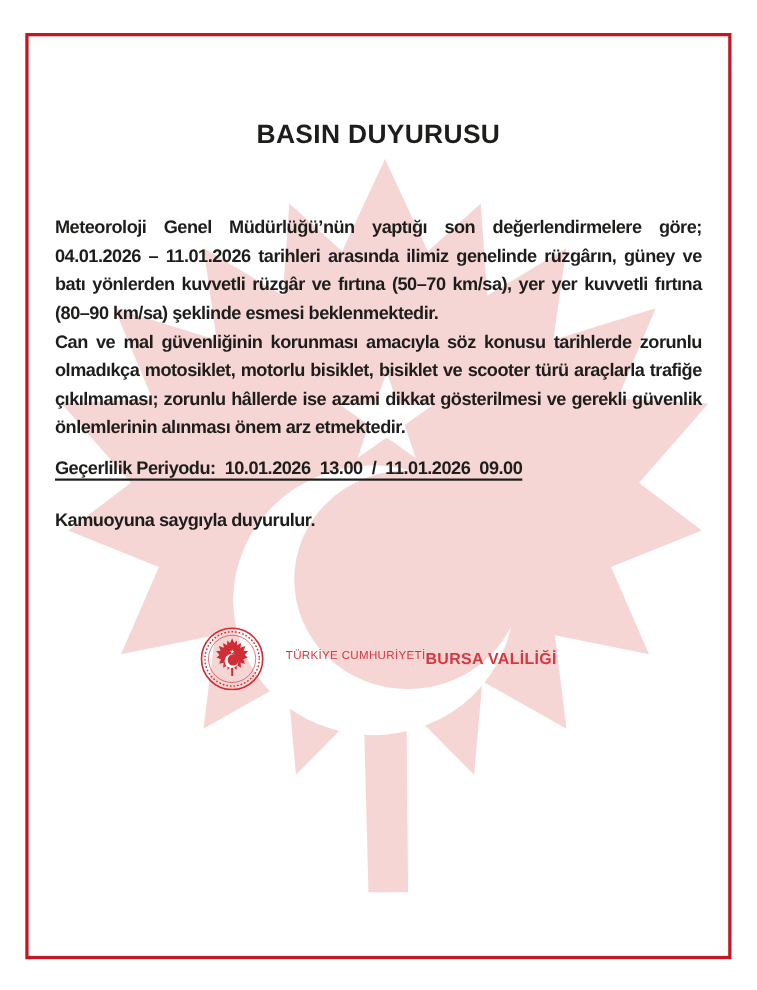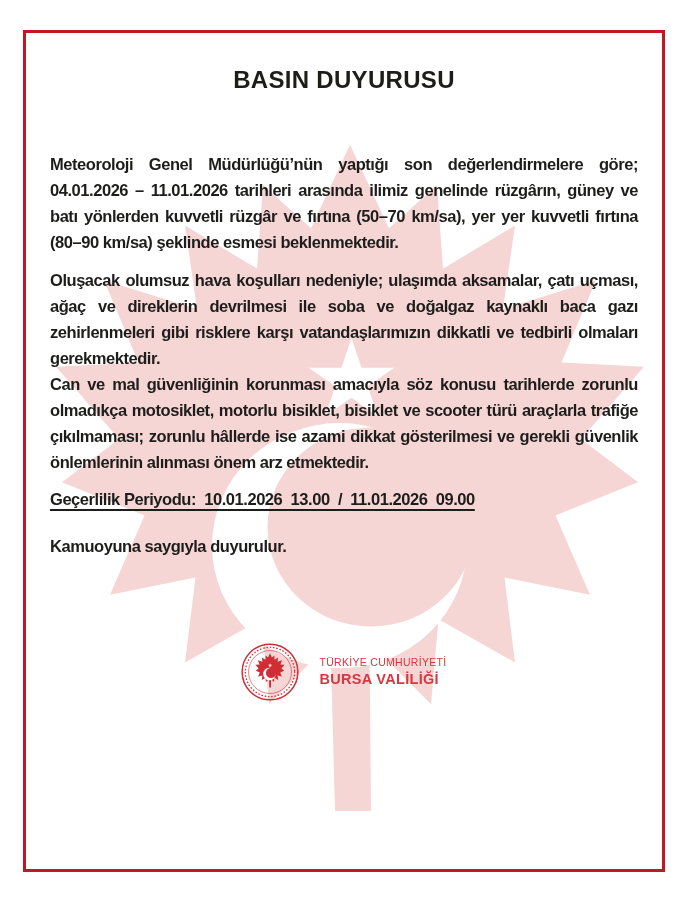--- a/index.html
+++ b/index.html
@@ -27,21 +27,21 @@
     --leaf:var(--watermark-pink);
     --cut:var(--paper-white);
   }
   .emblem{
     width:58px;height:58px;flex:0 0 auto;
     --leaf:var(--emblem-red);
     --cut:var(--paper-white);
   }
   .content{position:absolute;left:50px;top:0;width:588px;}
   .title{
-    margin:65px 0 0;font-size:24px;font-weight:700;text-align:center;
+    margin:108px 0 0;font-size:24px;font-weight:700;text-align:center;
     letter-spacing:.3px;line-height:30px;
   }
   .body-p{
     margin:0;font-size:16.5px;font-weight:700;line-height:26px;
     text-align:justify;letter-spacing:-.45px;
   }
   .p1{margin-top:56px;}
   .p2{margin-top:12px;}
   .p3{margin-top:0;}
   .validity{
@@ -51,21 +51,21 @@
     text-decoration-thickness:2px;
     text-underline-offset:4px;
   }
   .closing{
     margin:21px 0 16px;font-size:16.5px;font-weight:700;line-height:26px;
     letter-spacing:-.45px;
   }
   .logo{
     margin-top:84px;display:flex;align-items:center;justify-content:center;gap:20px;
   }
-  .logo-text{display:flex;flex-direction:column;justify-content:center;}
+  .logo-text{display:flex;flex-direction:row;justify-content:center;}
   .logo-line1{
     font-size:10.5px;font-weight:400;letter-spacing:.3px;color:var(--gov-red);
     line-height:13px;
   }
   .logo-line2{
     font-size:14.5px;font-weight:700;letter-spacing:.3px;color:var(--gov-red);
     line-height:17px;margin-top:2px;
   }
   .defs-holder{position:absolute;width:0;height:0;overflow:hidden;}
 </style>
@@ -88,21 +88,20 @@
 </svg>
 
 <div class="frame"></div>
 
 <div class="content">
 
   <h1 class="title">BASIN DUYURUSU</h1>
 
   <p class="body-p p1">Meteoroloji Genel Müdürlüğü’nün yaptığı son değerlendirmelere göre; 04.01.2026 – 11.01.2026 tarihleri arasında ilimiz genelinde rüzgârın, güney ve batı yönlerden kuvvetli rüzgâr ve fırtına (50–70 km/sa), yer yer kuvvetli fırtına (80–90 km/sa) şeklinde esmesi beklenmektedir.</p>
 
-  <p class="body-p p2">Oluşacak olumsuz hava koşulları nedeniyle; ulaşımda aksamalar, çatı uçması, ağaç ve direklerin devrilmesi ile soba ve doğalgaz kaynaklı baca gazı zehirlenmeleri gibi risklere karşı vatandaşlarımızın dikkatli ve tedbirli olmaları gerekmektedir.</p>
 
   <p class="body-p p3">Can ve mal güvenliğinin korunması amacıyla söz konusu tarihlerde zorunlu olmadıkça motosiklet, motorlu bisiklet, bisiklet ve scooter türü araçlarla trafiğe çıkılmaması; zorunlu hâllerde ise azami dikkat gösterilmesi ve gerekli güvenlik önlemlerinin alınması önem arz etmektedir.</p>
 
   <p class="validity">Geçerlilik Periyodu:  10.01.2026  13.00  /  11.01.2026  09.00</p>
 
   <p class="closing">Kamuoyuna saygıyla duyurulur.</p>
 
   <div class="logo">
     <svg class="emblem" viewBox="0 0 100 100">
       <circle cx="50" cy="50" r="48" fill="none" stroke="var(--leaf)" stroke-width="2.6"></circle>

